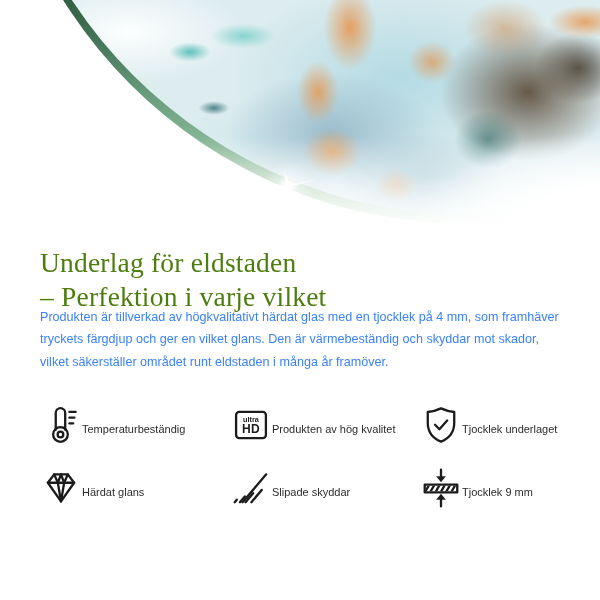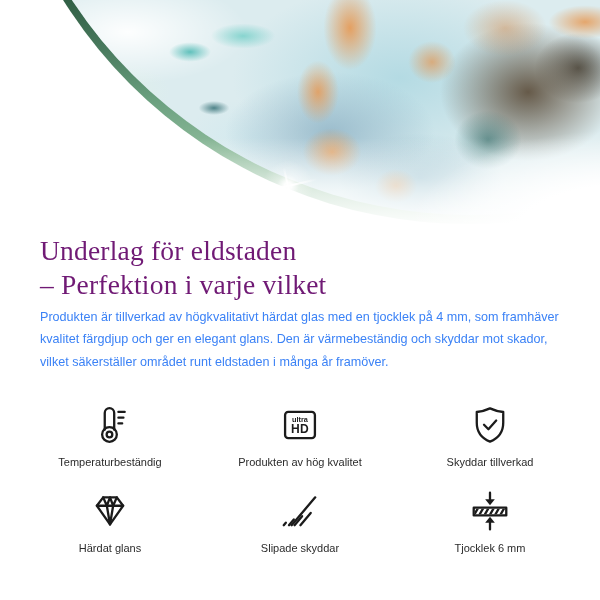--- a/index.html
+++ b/index.html
@@ -43,32 +43,32 @@
     background:radial-gradient(300px 150px at 620px 238px, #ffffff 35%, rgba(255,255,255,0) 72%);}
   .sparkle{position:absolute;left:258px;top:156px;width:60px;height:60px;}
   .sparkle .glow{position:absolute;inset:0;
     background:radial-gradient(circle at 50% 50%, rgba(255,255,255,.95) 0 9%, rgba(255,255,255,.35) 26%, transparent 60%);}
   .sparkle .ray-h{position:absolute;left:0;top:29px;width:60px;height:2px;
     background:linear-gradient(90deg,transparent,#fff 42% 58%,transparent);transform:rotate(-13deg);}
   .sparkle .ray-v{position:absolute;left:29px;top:11px;width:2px;height:38px;
     background:linear-gradient(180deg,transparent,#fff 42% 58%,transparent);transform:rotate(-13deg);}
 
   
-  .heading{position:absolute;left:40px;top:216px;color:#701a75;
+  .heading{position:absolute;left:40px;top:228px;color:#4d7c0f;
     font-family:"Liberation Serif", serif;font-size:27.5px;line-height:33.5px;font-weight:400;
     letter-spacing:.2px;}
   .heading span{display:block;}
   .para{position:absolute;left:40px;top:306px;width:560px;color:#3b82f6;
     font-size:12.6px;line-height:22.4px;letter-spacing:0;}
   .para div{white-space:nowrap;}
 
   
   .features{position:absolute;left:40px;top:403px;width:520px;
     display:grid;grid-template-columns:repeat(3,140px);justify-content:space-between;row-gap:19px;}
-  .feature{display:flex;flex-direction:column;align-items:center;}
+  .feature{display:flex;flex-direction:row;align-items:center;}
   .icon-box{height:44px;display:flex;align-items:center;justify-content:center;}
   .icon-box svg{display:block;}
   .feature-label{margin-top:8px;font-size:11px;line-height:15px;color:#2b2b2b;white-space:nowrap;}
   .stroke{fill:none;stroke:#1b1b1b;stroke-width:2.2;stroke-linecap:round;stroke-linejoin:round;}
   .fill{fill:#1b1b1b;stroke:none;}
   .hd-small{font-family:"Liberation Sans",sans-serif;font-size:7px;font-weight:700;fill:#1b1b1b;}
   .hd-big{font-family:"Liberation Sans",sans-serif;font-size:11.5px;font-weight:800;fill:#1b1b1b;letter-spacing:.2px;}
 </style>
 </head>
 <body>
@@ -85,21 +85,21 @@
   </div>
 </div>
 
 <h1 class="heading">
   <span>Underlag för eldstaden</span>
   <span>– Perfektion i varje vilket</span>
 </h1>
 
 <div class="para">
   <div>Produkten är tillverkad av högkvalitativt härdat glas med en tjocklek på 4 mm, som framhäver</div>
-  <div>kvalitet färgdjup och ger en elegant glans. Den är värmebeständig och skyddar mot skador,</div>
+  <div>tryckets färgdjup och ger en vilket glans. Den är värmebeständig och skyddar mot skador,</div>
   <div>vilket säkerställer området runt eldstaden i många år framöver.</div>
 </div>
 
 <div class="features">
 
   <div class="feature">
     <div class="icon-box">
       <svg width="42" height="42" viewBox="0 0 40 40">
         <path class="stroke" d="M15,24.5 V8.5 a4.5,4.5 0 0 1 9,0 V24.5"></path>
         <circle class="stroke" cx="19.5" cy="29" r="7"></circle>
@@ -121,21 +121,21 @@
     <div class="feature-label">Produkten av hög kvalitet</div>
   </div>
 
   <div class="feature">
     <div class="icon-box">
       <svg width="42" height="42" viewBox="0 0 40 40">
         <path class="stroke" stroke-width="2.3" d="M20,4.2 C23.8,6 28.4,7.2 32.6,7.6 V17.8 C32.6,26.8 27.2,32.9 20,35.8 C12.8,32.9 7.4,26.8 7.4,17.8 V7.6 C11.6,7.2 16.2,6 20,4.2 Z"></path>
         <path class="stroke" stroke-width="2.3" d="M14.3,19.8 l4.2,4.2 7.4,-8.2"></path>
       </svg>
     </div>
-    <div class="feature-label">Skyddar tillverkad</div>
+    <div class="feature-label">Tjocklek underlaget</div>
   </div>
 
   <div class="feature">
     <div class="icon-box">
       <svg width="42" height="42" viewBox="0 0 40 40">
         <path class="stroke" stroke-width="2.1" d="M7.5,15 L13.5,7 H26.5 L32.5,15 L20,32.8 Z"></path>
         <path class="stroke" stroke-width="1.8" d="M7.5,15 H32.5"></path>
         <path class="stroke" stroke-width="1.8" d="M13.5,7 L17,15 L20,7 L23,15 L26.5,7"></path>
         <path class="stroke" stroke-width="1.8" d="M17,15 L20,32.8 M23,15 L20,32.8"></path>
       </svg>
@@ -164,16 +164,16 @@
         <rect class="stroke" x="4.5" y="16.8" width="31" height="7.4" stroke-width="2.2"></rect>
         <g clip-path="url(#barclip)">
           <path class="stroke" stroke-width="2.4" stroke-linecap="butt" d="M3,27 l8,-14 M8,27 l8,-14 M13,27 l8,-14 M18,27 l8,-14 M23,27 l8,-14 M28,27 l8,-14 M33,27 l8,-14"></path>
         </g>
         <path class="stroke" stroke-width="2.8" d="M20,2.5 V8.8"></path>
         <polygon class="fill" points="15.4,8.8 24.6,8.8 20,14.6"></polygon>
         <path class="stroke" stroke-width="2.8" d="M20,37.5 V31.2"></path>
         <polygon class="fill" points="15.4,31.2 24.6,31.2 20,25.4"></polygon>
       </svg>
     </div>
-    <div class="feature-label">Tjocklek 6 mm</div>
+    <div class="feature-label">Tjocklek 9 mm</div>
   </div>
 
 </div>
 
 </body></html>

